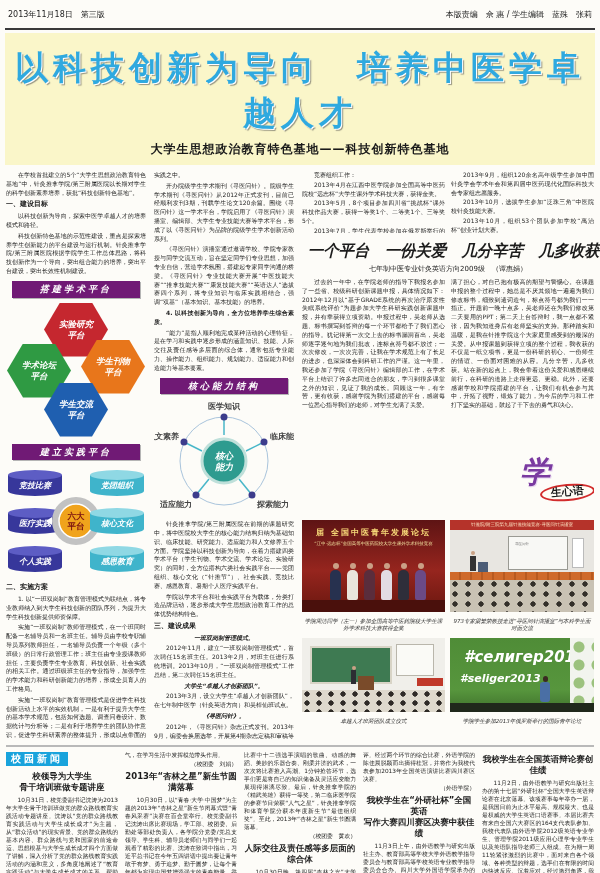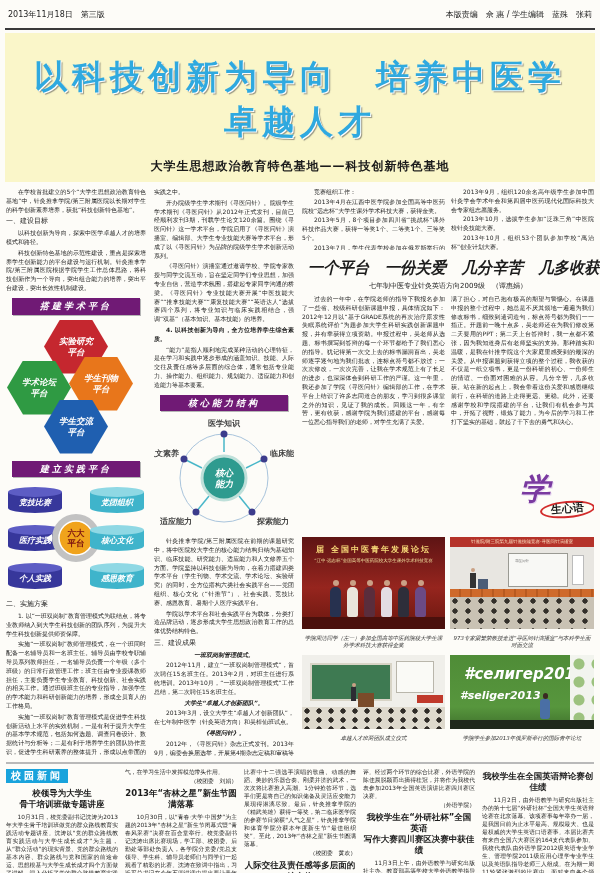--- a/index.html
+++ b/index.html
@@ -5,42 +5,42 @@
   html,body{margin:0;padding:0;background:#e9e7e2;}
   .page{width:600px;height:873px;position:relative;margin:0 auto;background:#fdfcf8;
         font-family:"DejaVu Sans",sans-serif;color:#1c1c1c;overflow:hidden;box-sizing:border-box;}
   
   .topbar{display:flex;justify-content:space-between;align-items:center;height:28px;padding:0 8px;font-size:8px;color:#222;}
   .masthead{color:#E5366E;font-weight:bold;font-style:italic;font-size:14px;letter-spacing:2px;
             font-family:"DejaVu Serif",serif;}
   .toprule{border-top:2px solid #3a3a3a;margin:0 5px;}
   
   .banner{background:#FAF6C9;margin:3px 5px 0;padding:9px 0 7px;text-align:center;}
-  .banner .head{font-size:33px;font-weight:bold;color:#2FA9DF;letter-spacing:5px;margin:13px;
+  .banner .head{font-size:33px;font-weight:bold;color:#2FA9DF;letter-spacing:5px;margin:4px;
                 text-shadow:1px 1px 0 #ffffff,2px 2px 1px rgba(70,70,70,.55);}
   .banner .sub{font-size:12px;font-weight:bold;color:#1a1a1a;margin-top:5px;letter-spacing:1px;}
   
   .main{display:flex;gap:8px;padding:6px 6px 0;height:576px;box-sizing:border-box;}
   .col{width:140px;overflow:hidden;font-size:6px;line-height:8.8px;text-align:justify;}
   .col p{margin:0 0 2px;text-indent:2em;}
   p.ni{text-indent:0;}
-  .sec{font-size:7px;font-weight:normal;margin:3px 0;}
+  .sec{font-size:7px;font-weight:bold;margin:3px 0;}
   .lead{font-weight:bold;}
   .subhead{font-weight:bold;font-style:italic;text-align:center;text-indent:0;margin:2px 0;}
   .redband{background:#701a75;color:#fff;font-weight:bold;font-style:italic;font-size:9px;
            letter-spacing:3px;text-align:center;padding:4px 0;margin:5px 6px;box-shadow:1px 1px 0 #b5b5b5;}
   
   .hexwrap{position:relative;height:136px;margin:2px 0 4px;}
   .hex{position:absolute;width:64px;height:54px;clip-path:polygon(25% 0,75% 0,100% 50%,75% 100%,25% 100%,0 50%);
        color:#fff;font-weight:bold;font-style:italic;font-size:8.5px;display:flex;flex-direction:column;
        align-items:center;justify-content:center;text-align:left;line-height:1.25;
        filter:drop-shadow(2px 2px 1px rgba(0,0,0,.35));}
   .hx1{left:38px;top:0;background:#C5272F;}
   .hx2{left:1px;top:41px;background:#2F9A43;}
-  .hx3{left:63px;top:37px;background:#E8761B;}
+  .hx3{left:75px;top:37px;background:#E8761B;}
   .hx4{left:38px;top:80px;background:#1F5FB0;}
   
   svg text{font-family:"DejaVu Sans",sans-serif;}
   
   .right{width:292px;position:relative;font-size:6px;}
   .toplists{display:flex;gap:6px;height:62px;overflow:hidden;}
   .tl{width:143px;line-height:8.8px;text-align:justify;}
   .tl p{margin:0 0 1px;text-indent:2em;}
   .essay-title{font-family:"DejaVu Serif",serif;font-weight:bold;font-style:italic;font-size:16px;
                text-align:center;margin:8px 0 2px;transform:scaleX(.96);white-space:nowrap;letter-spacing:0;}

